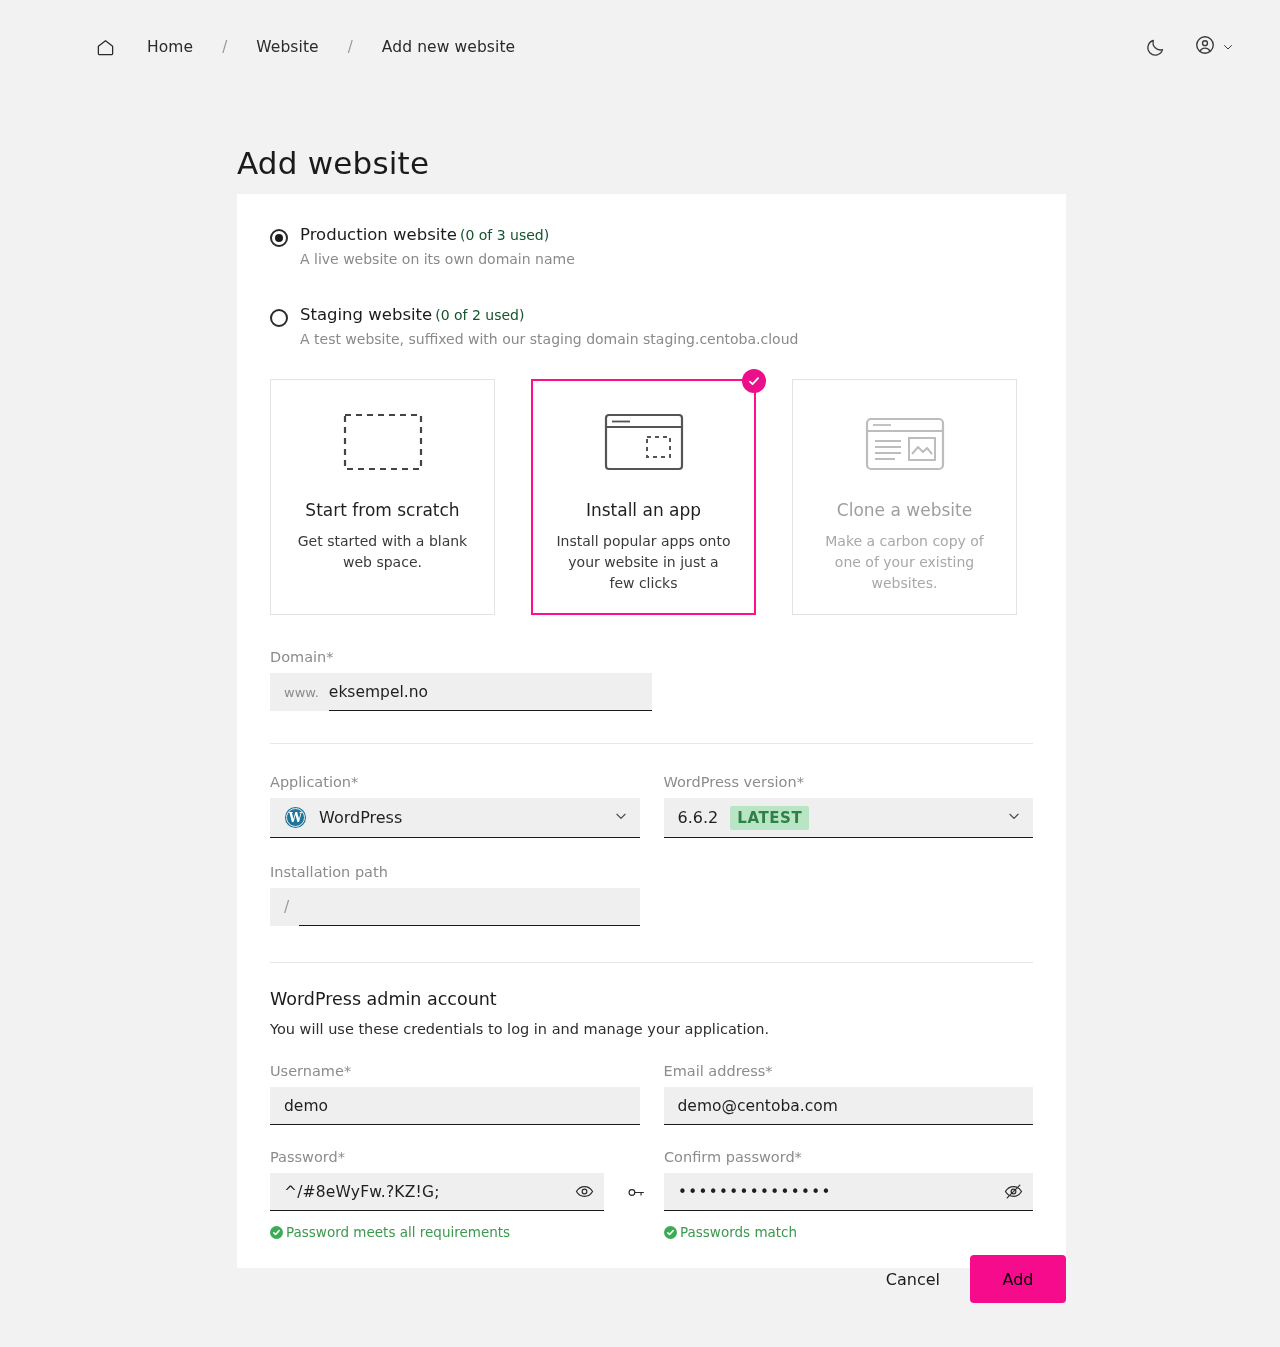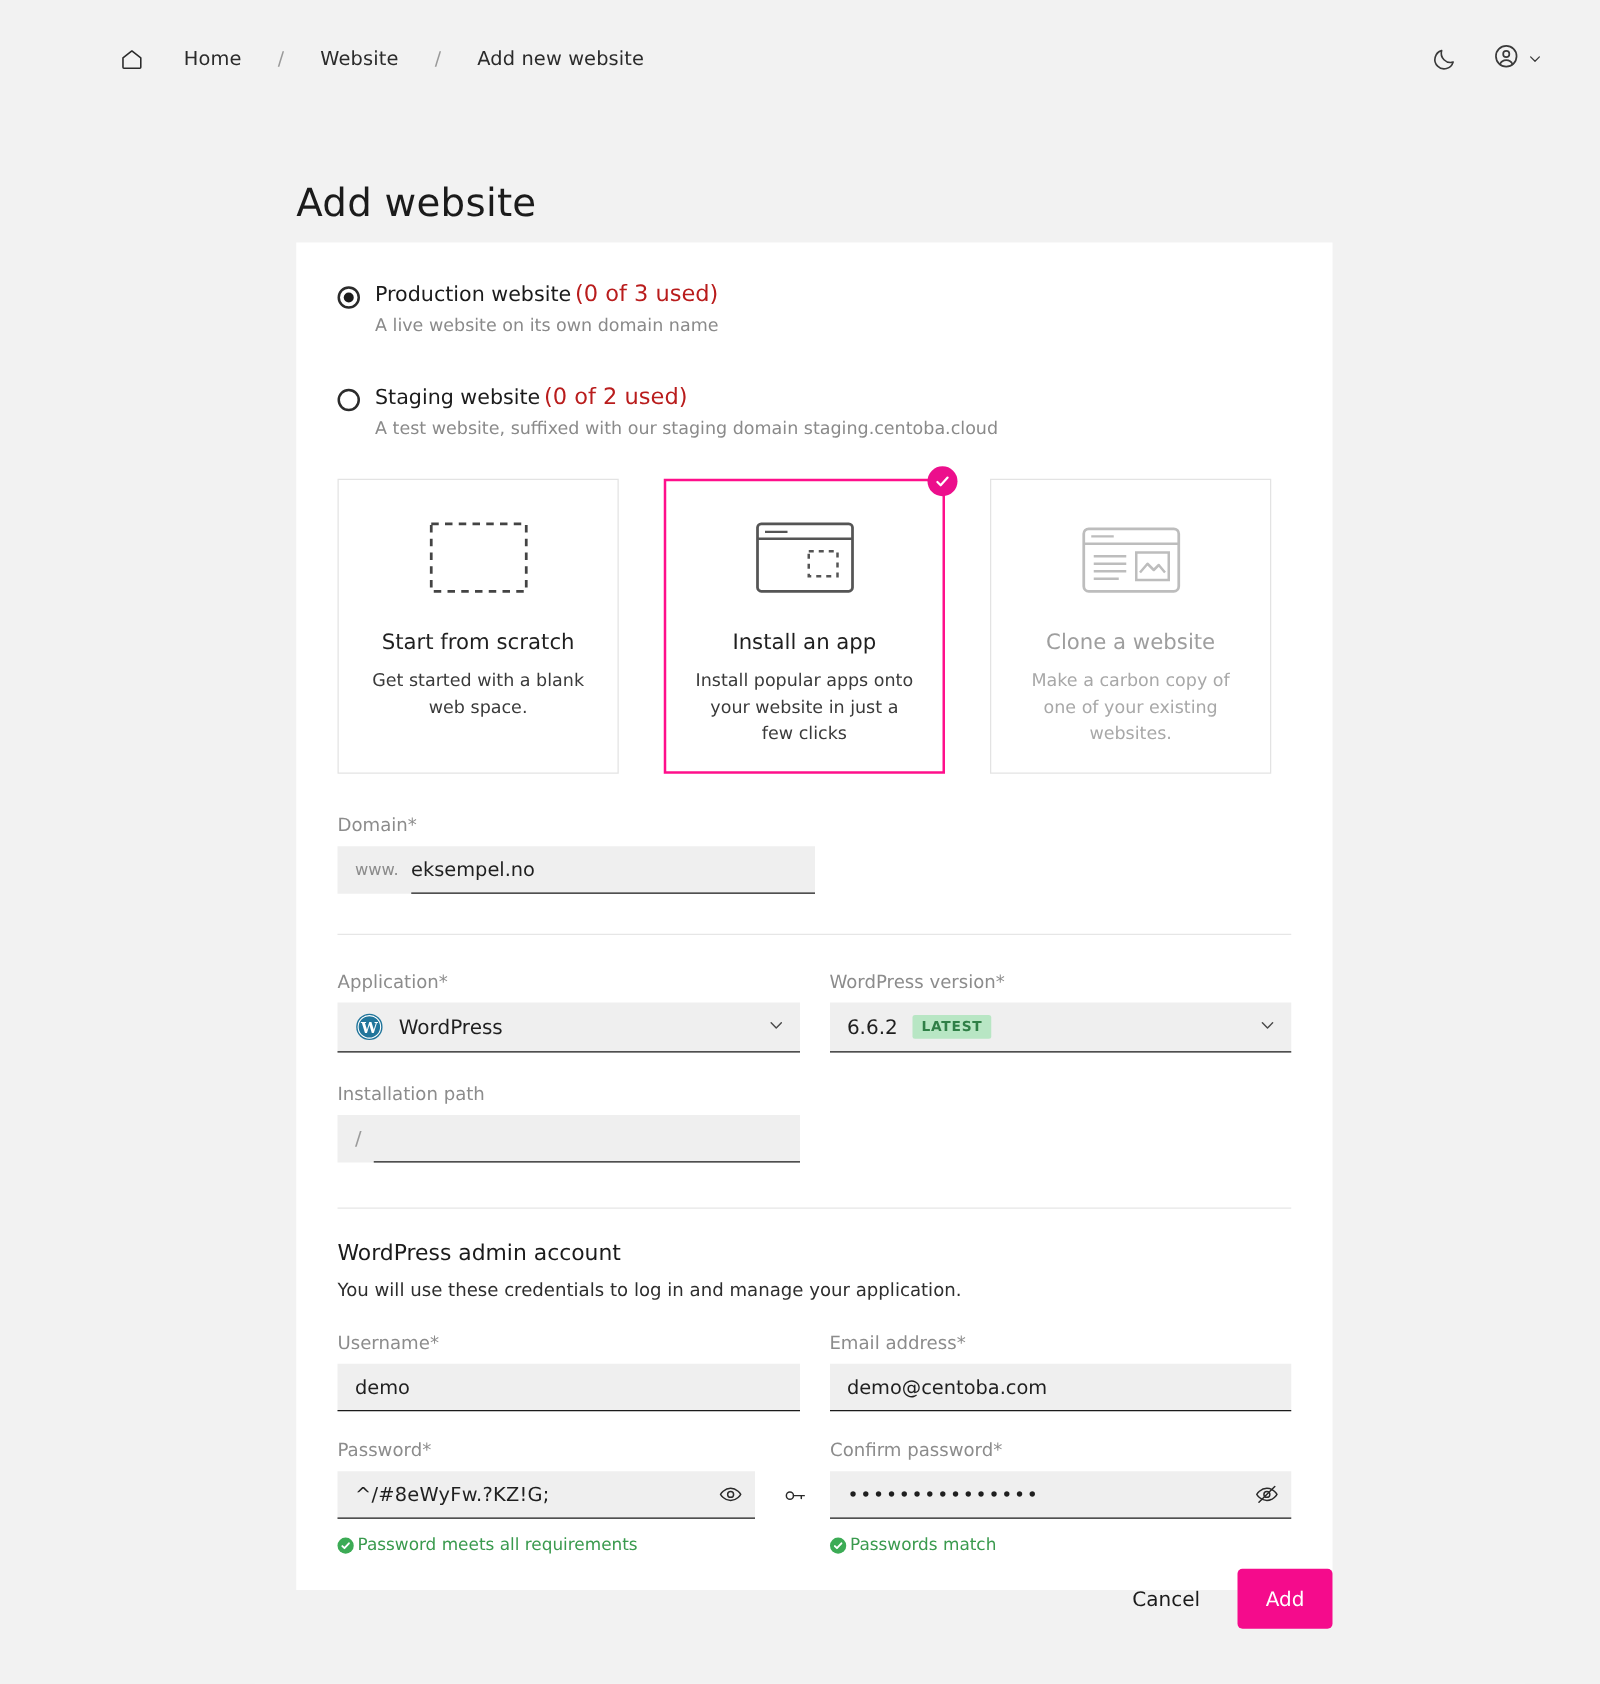--- a/index.html
+++ b/index.html
@@ -49,21 +49,21 @@
     width: 18px; height: 18px; border-radius: 50%;
     border: 2px solid #2b2b2b; background: #fff;
     margin-top: 5px; flex: 0 0 auto; position: relative; cursor: pointer;
   }
   .radio.checked::after {
     content: ""; position: absolute; left: 3px; top: 3px;
     width: 8px; height: 8px; border-radius: 50%; background: #1b1b1b;
   }
   .radio-texts { line-height: 1.35; }
   .radio-title { font-size: 16.5px; color: #1b1b1b; }
-  .radio-count { font-size: 18px; color: #b91c1c; margin-left: 3px; }
+  .radio-count { font-size: 14px; color: #14532d; margin-left: 3px; }
   .radio-desc { font-size: 14px; color: #8a8a8a; margin-top: 4px; }
 
   
   .opt-cards { display: flex; gap: 36px; margin-top: 30px; }
   .opt-card {
     position: relative; width: 225px; padding: 26px 18px 20px;
     border: 1px solid #e3e3e3; background: #fff; text-align: center;
     cursor: pointer; min-height: 205px;
   }
   .opt-card.selected {
@@ -107,21 +107,21 @@
 
   .grid2 { display: flex; gap: 24px; margin-top: 30px; }
   .col { width: 370px; }
 
   .select-shell {
     background: #efefef; height: 40px; display: flex; align-items: center;
     border-bottom: 1.6px solid #1b1b1b; padding: 0 12px 0 14px; cursor: pointer;
   }
   .select-val { font-size: 16px; color: #1f1f1f; flex: 1; display: flex; align-items: center; gap: 12px; }
   .badge-latest {
-    background: #b8e6c4; color: #2f7f46; font-size: 11px; letter-spacing: .6px;
+    background: #b8e6c4; color: #2f7f46; font-size: 15px; letter-spacing: .6px;
     padding: 3px 7px; border-radius: 2px; font-weight: 600;
   }
   .chev { color: #4a4a4a; }
 
   .wp-logo {
     width: 23px; height: 23px; border-radius: 50%;
     display: inline-flex; align-items: center; justify-content: center;
     flex: 0 0 auto;
   }
 
@@ -154,22 +154,22 @@
   
   .footer {
     position: absolute; left: 237px; top: 1255px; width: 829px;
     display: flex; align-items: center; justify-content: flex-end; gap: 16px;
   }
   .btn-cancel {
     background: transparent; border: none; font-size: 16px; color: #1b1b1b;
     cursor: pointer; padding: 10px 14px; font-family: inherit;
   }
   .btn-add {
-    background: #f50b8c; border: none; color: #ffffff; font-size: 16px;
-    width: 76px; height: 48px; border-radius: 4px; cursor: pointer; font-family: inherit;
+    background: #f50b8c; border: none; color: #000000; font-size: 16px;
+    width: 96px; height: 48px; border-radius: 4px; cursor: pointer; font-family: inherit;
   }
 </style>
 </head>
 <body>
 
 <div class="page">
 
   <div class="topbar">
     <div class="breadcrumb">
       <span class="bc-home-icon">

